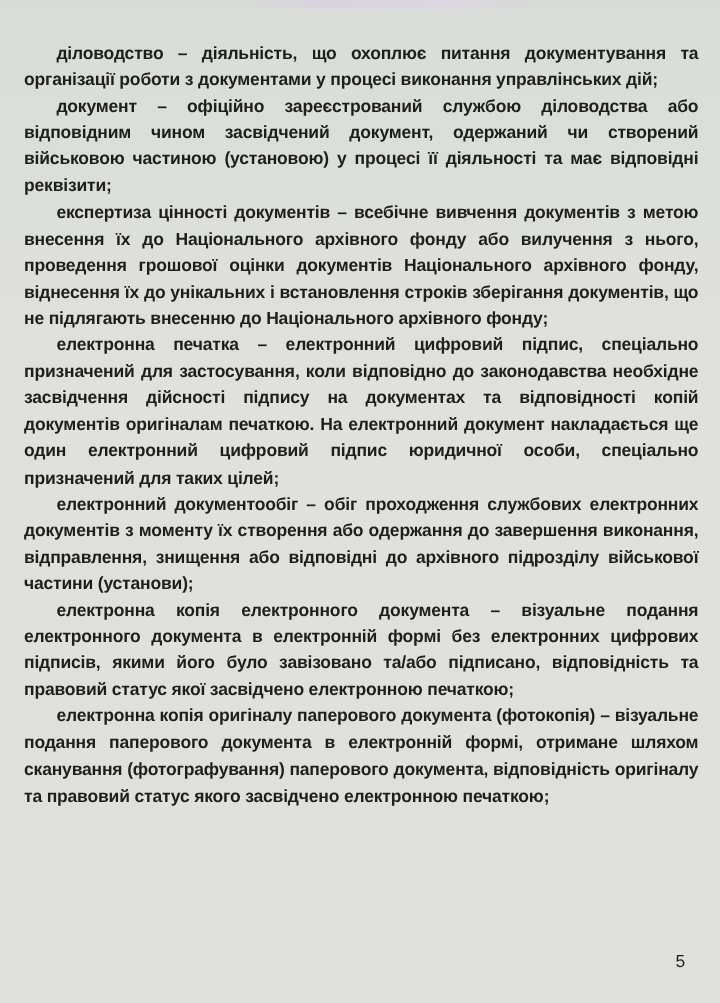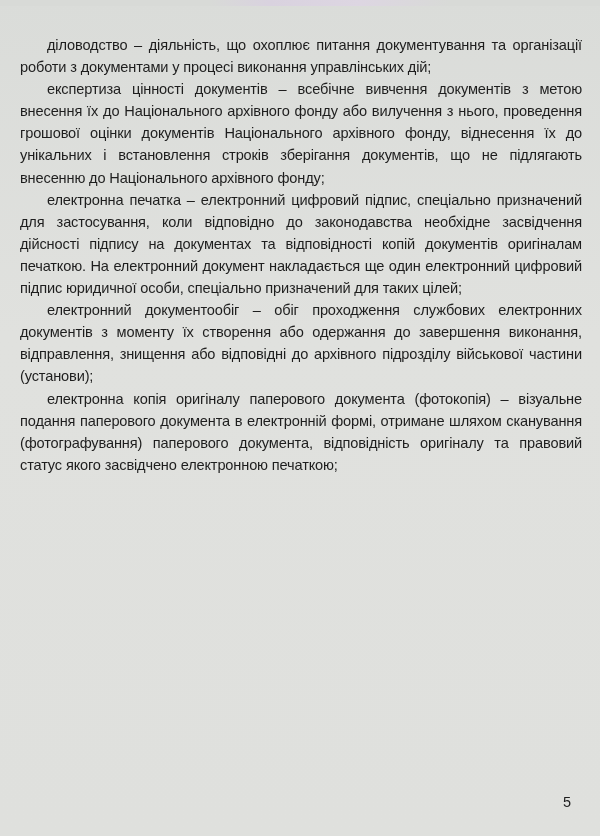--- a/index.html
+++ b/index.html
@@ -14,33 +14,35 @@
   .top-strip {
     position: absolute; left: 0; top: 0; width: 600px; height: 6px;
     background: linear-gradient(90deg, #d8dad7 0%, #d8dad7 35%, #d9d2df 45%, #ddd6e2 60%, #d8dad7 75%);
   }
   .page {
     position: absolute; left: 20px; top: 34px; width: 562px;
     font-size: 14.6px; line-height: 22.1px;
     text-align: justify;
     letter-spacing: -0.15px;
   }
-  .para { margin: 0; text-indent: 27px; hyphens: manual; }
+  .para { margin: 0; text-indent: 27px; hyphens: manual; font-weight: bold; }
   .page-number {
     position: absolute; left: 563px; top: 794px;
     font-size: 14.5px; color: #1e1e1e;
   }
 </style>
 </head>
 <body>
 
 <div class="top-strip"></div>
 
 <div class="page">
   <p class="para">діловодство – діяльність, що охоплює питання документування та організації роботи з документами у процесі виконання управлінських дій;</p>
+  <p class="para">документ – офіційно зареєстрований службою діловодства або відповідним чином засвідчений документ, одержаний чи створений військовою частиною (установою) у процесі її діяльності та має відповідні реквізити;</p>
   <p class="para">експертиза цінності документів – всебічне вивчення документів з метою внесення їх до Національного архівного фонду або вилучення з нього, проведення грошової оцінки документів Національного архівного фонду, віднесення їх до унікальних і встановлення строків зберігання документів, що не підлягають внесенню до Національного архівного фонду;</p>
   <p class="para">електронна печатка – електронний цифровий підпис, спеціально призначений для застосування, коли відповідно до законодавства необхідне засвідчення дійсності підпису на документах та відповідності копій документів оригіналам печаткою. На електронний документ накладається ще один електронний цифровий підпис юридичної особи, спеціально призначений для таких цілей;</p>
   <p class="para">електронний документообіг – обіг проходження службових електронних документів з моменту їх створення або одержання до завершення виконання, відправлення, знищення або відповідні до архівного підрозділу військової частини (установи);</p>
+  <p class="para">електронна копія електронного документа – візуальне подання електронного документа в електронній формі без електронних цифрових підписів, якими його було завізовано та/або підписано, відповідність та правовий статус якої засвідчено електронною печаткою;</p>
   <p class="para">електронна копія оригіналу паперового документа (фотокопія) – візуальне подання паперового документа в електронній формі, отримане шляхом сканування (фотографування) паперового документа, відповідність оригіналу та правовий статус якого засвідчено електронною печаткою;</p>
 
 </div>
 
 <div class="page-number">5</div>
 
 </body></html>

